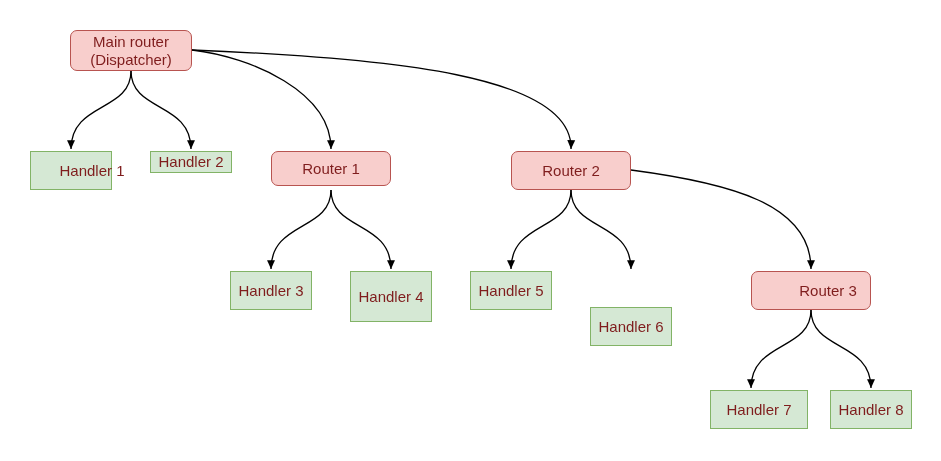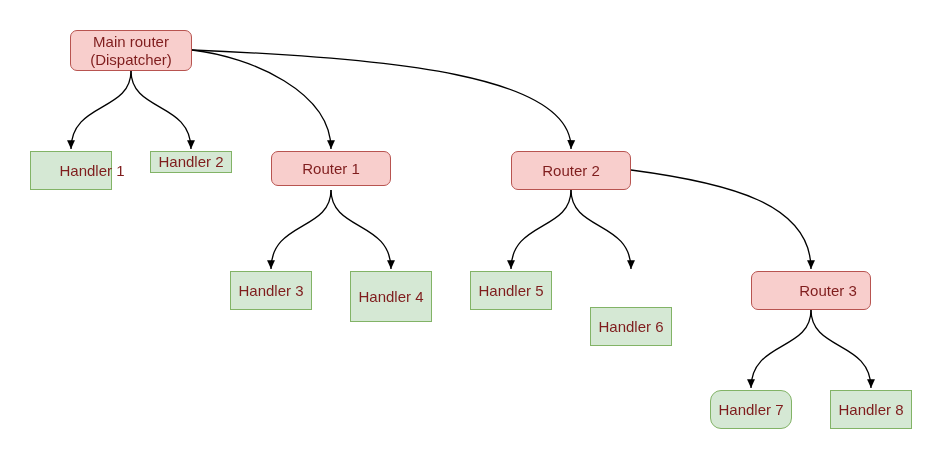--- a/index.html
+++ b/index.html
@@ -91,17 +91,17 @@
   <div class="node handler" style="left:230px; top:271px; width:82px; height:39px;">Handler 3</div>
 
   <div class="node handler" style="left:350px; top:271px; width:82px; height:51px;">Handler 4</div>
 
   <div class="node handler" style="left:470px; top:271px; width:82px; height:39px;">Handler 5</div>
 
   <div class="node handler" style="left:590px; top:287px; width:82px; height:39px;margin-top:20px;">Handler 6</div>
 
   <div class="node router" style="left:751px; top:271px; width:120px; height:39px;padding-left:34px;">Router 3</div>
 
-  <div class="node handler" style="left:710px; top:390px; width:82px; height:39px;border-radius:11px;">Handler 7</div>
+  <div class="node handler" style="left:710px; top:390px; width:98px; height:39px;">Handler 7</div>
 
   <div class="node handler" style="left:830px; top:390px; width:82px; height:39px;">Handler 8</div>
 
 </div>
 
 </body></html>

